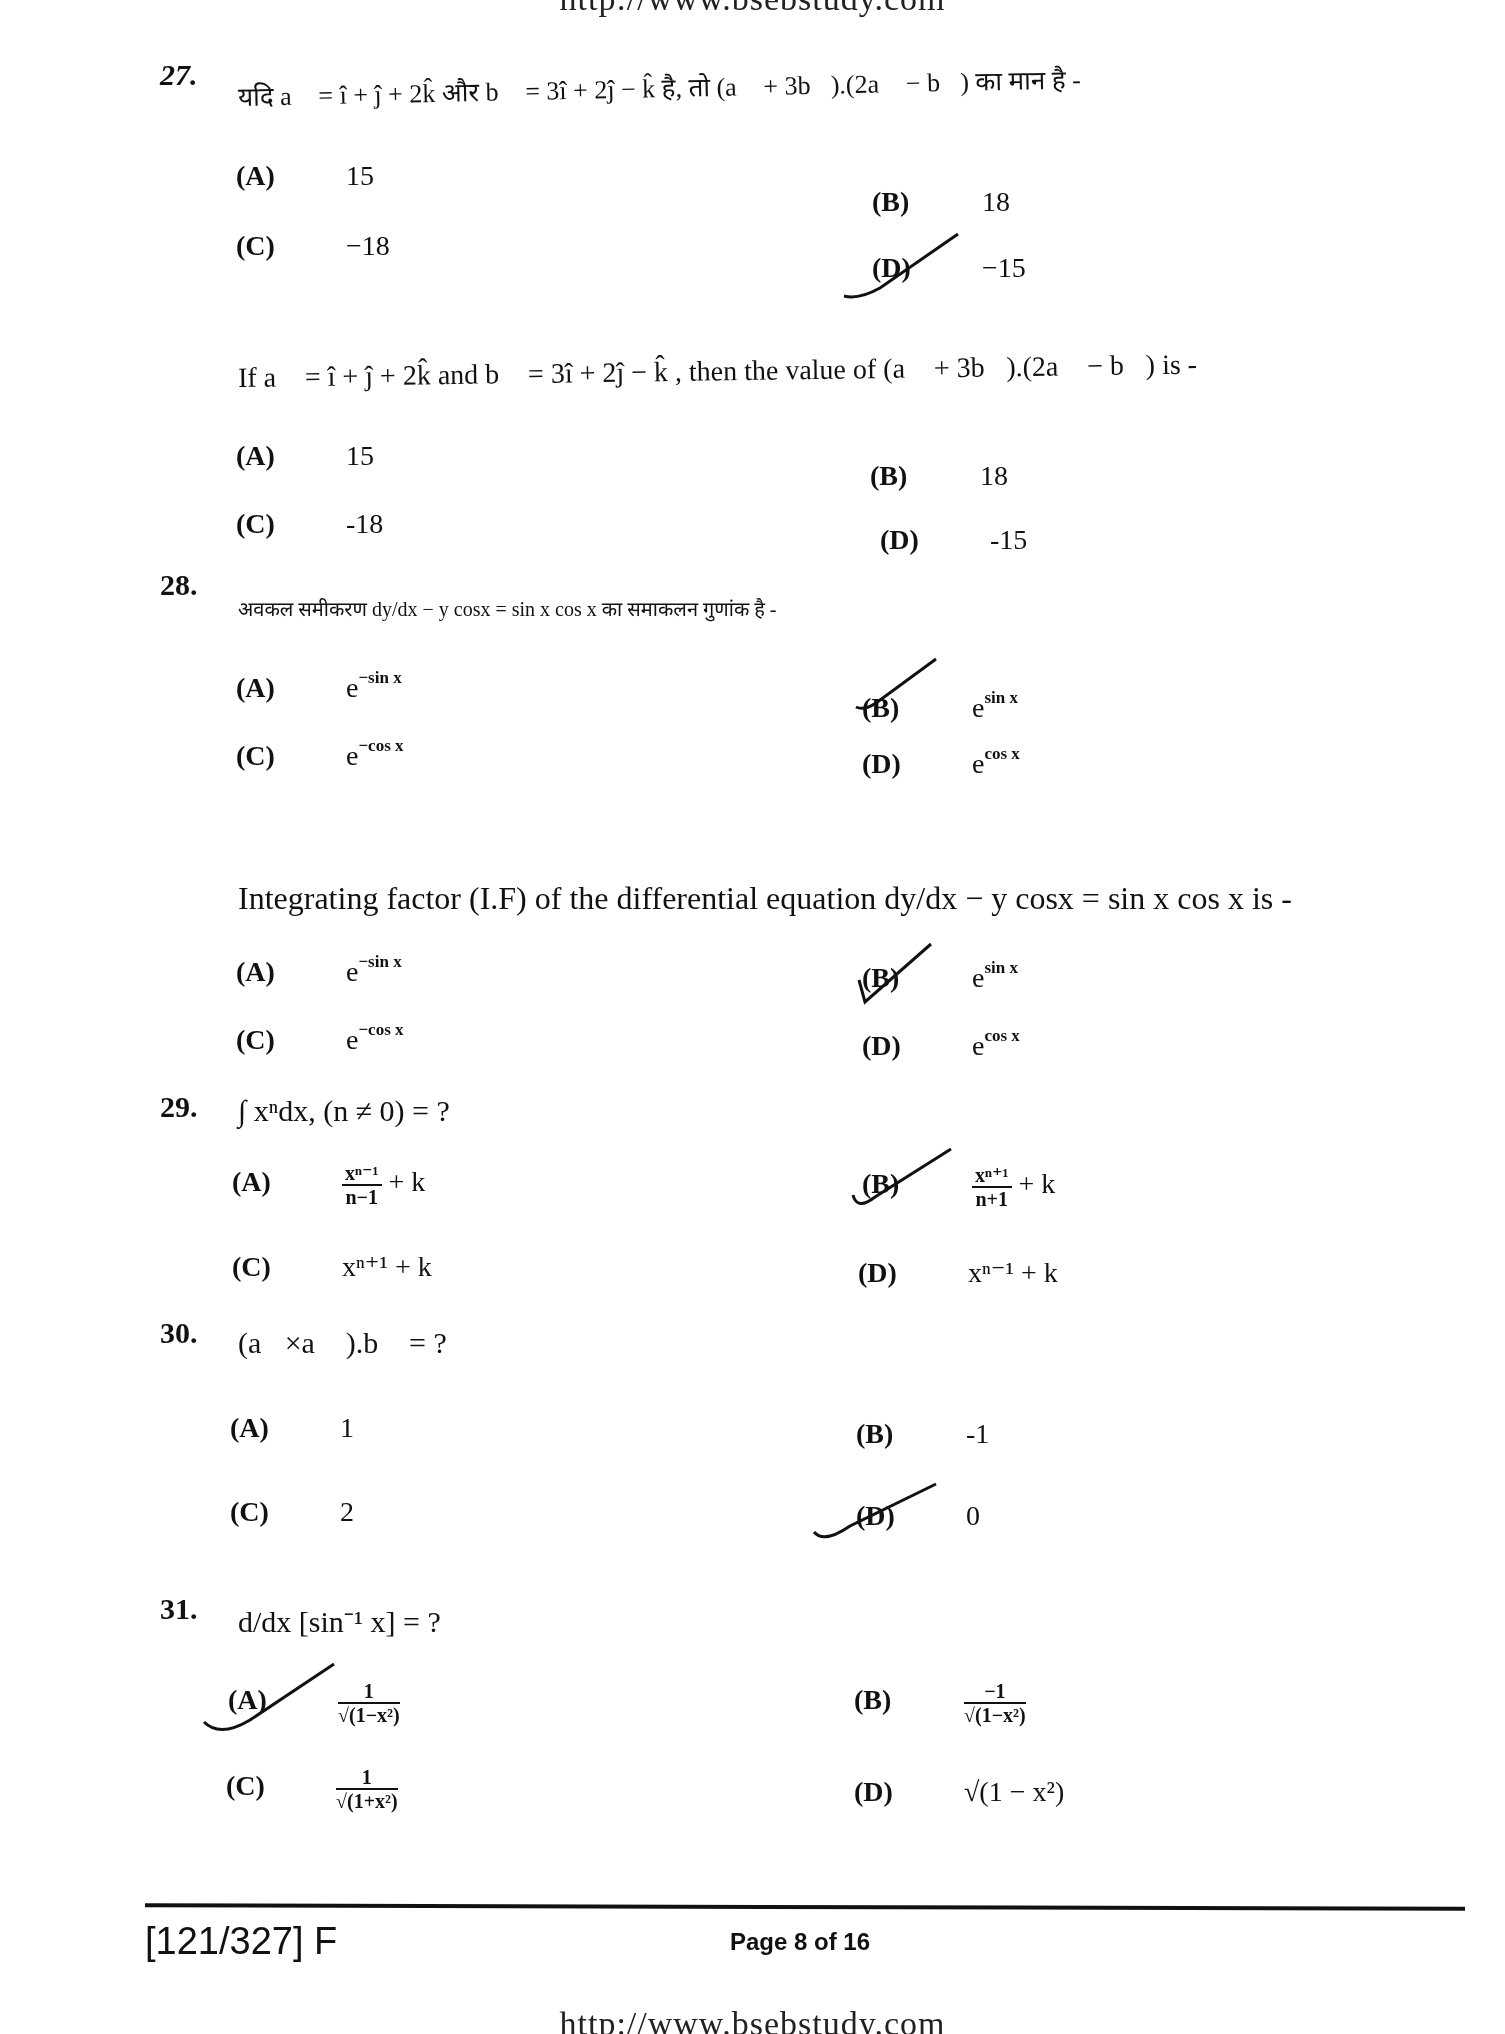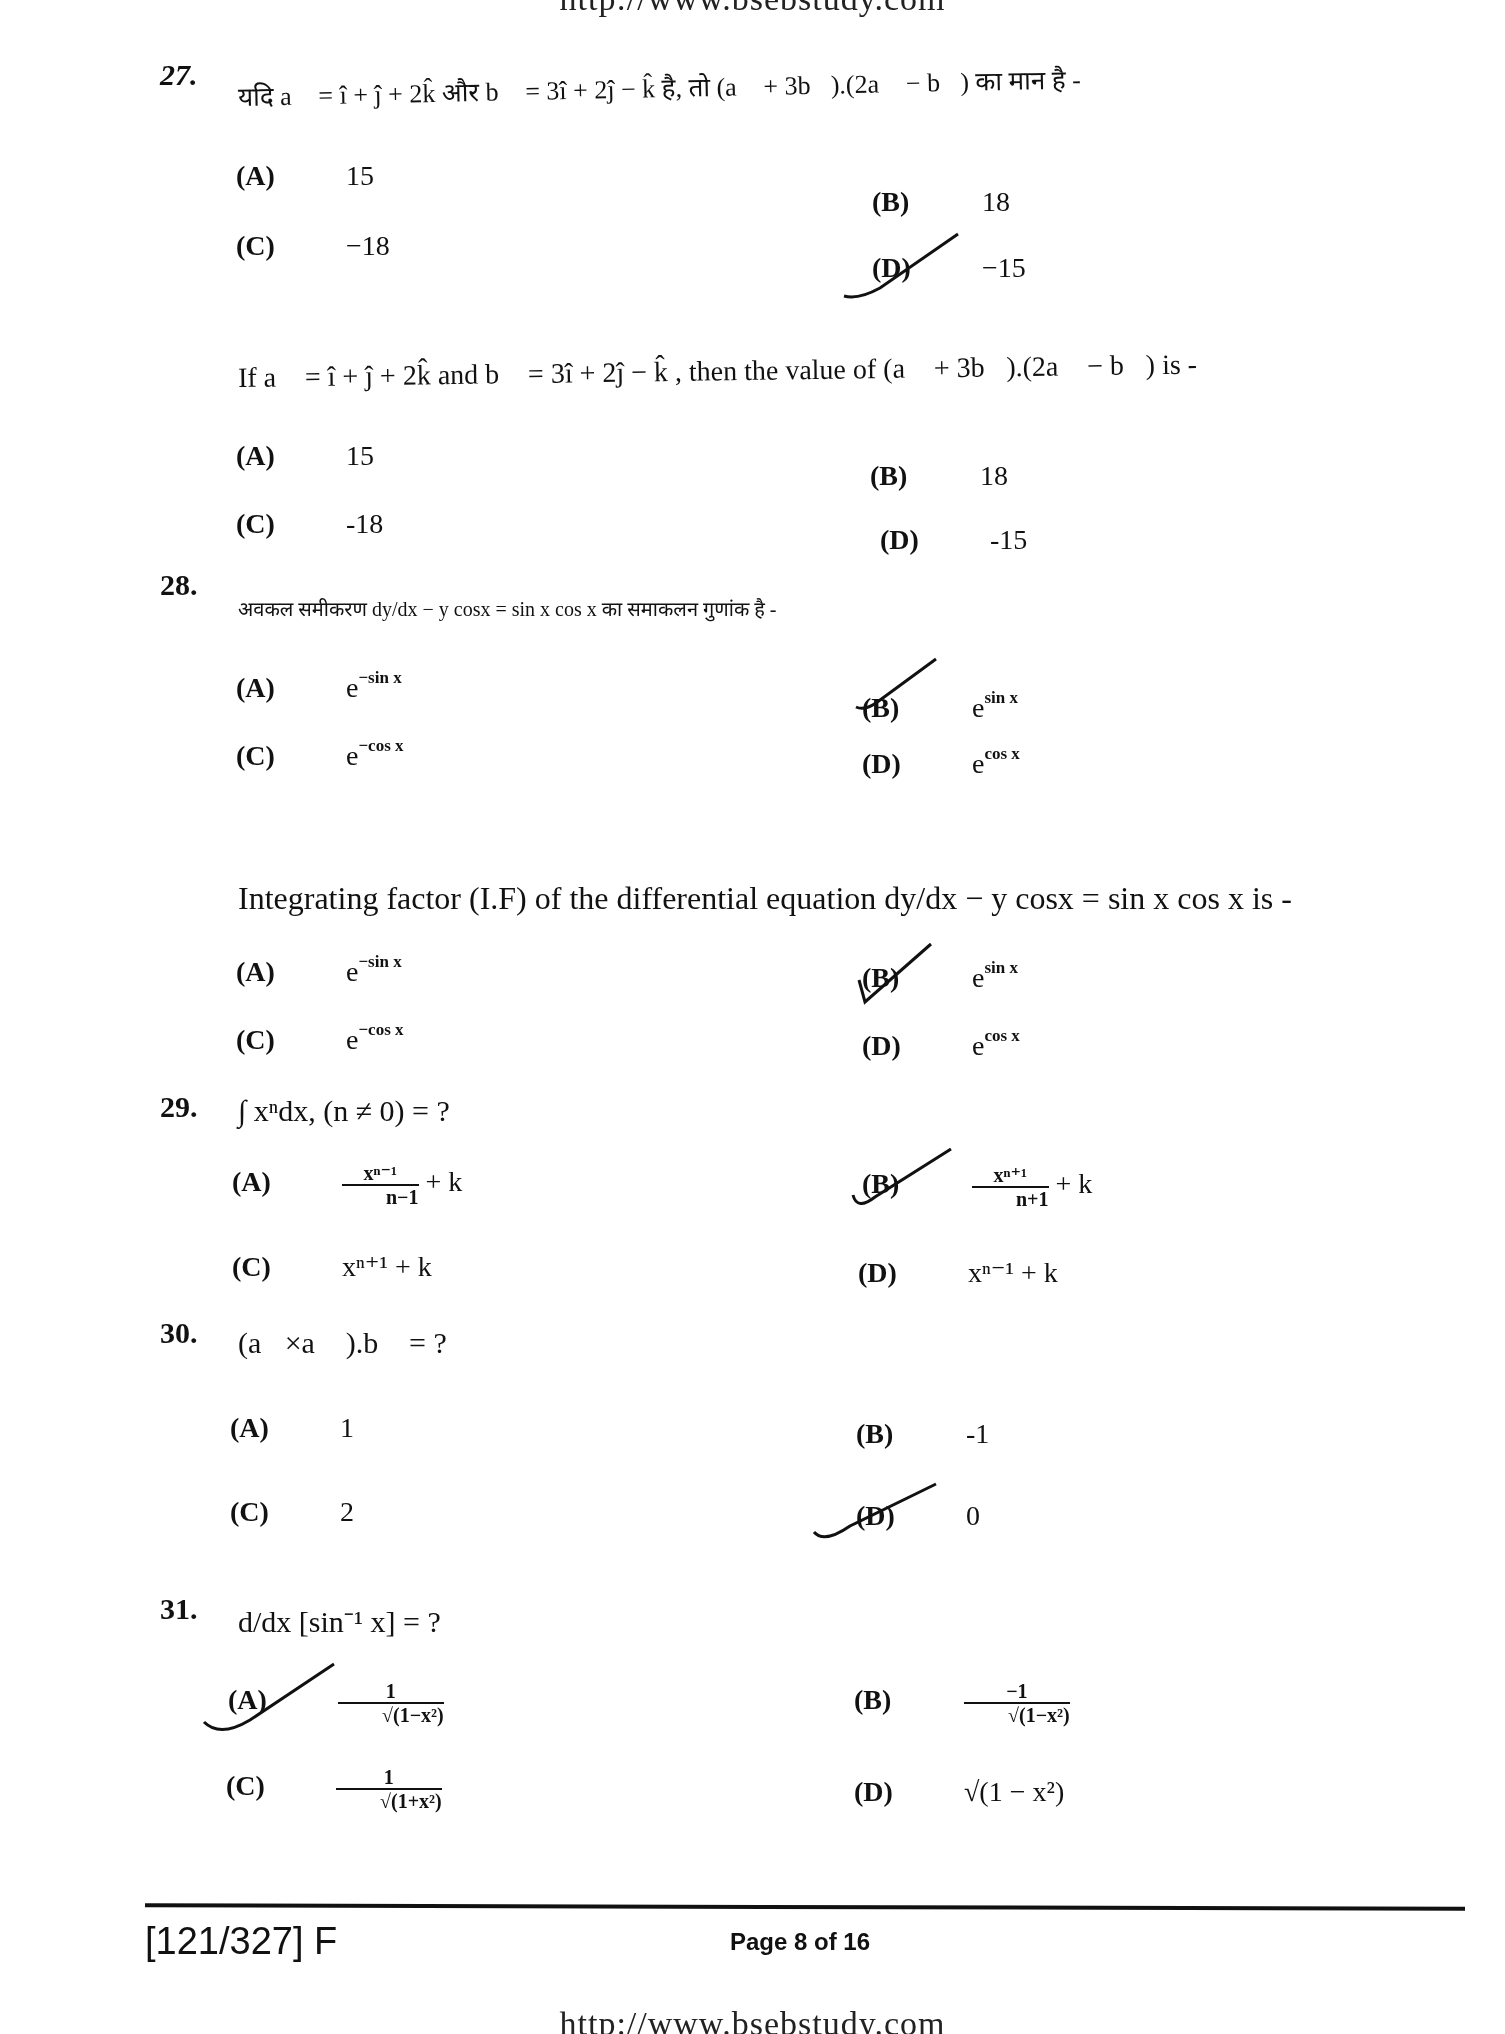--- a/index.html
+++ b/index.html
@@ -23,21 +23,21 @@
   .qtext {
     position: absolute; left: 238px; font-size: 30px; white-space: nowrap;
     font-family: "Liberation Serif", serif; font-stretch: condensed;
   }
   .opt { position: absolute; font-size: 28px; white-space: nowrap; }
   .opt .lbl { font-weight: bold; display: inline-block; width: 110px; }
   .opt .val { display: inline-block; }
   .sup { font-size: 17px; vertical-align: 14px; font-weight: bold; }
   .frac { display: inline-block; vertical-align: middle; text-align: center; font-size: 20px; font-weight: bold; line-height: 22px; }
   .frac .num { display: block; border-bottom: 2px solid #111; padding: 0 3px; }
-  .frac .den { display: block; margin-left: 44px; }
+  .frac .den { display: block; }
   .tick {
     position: absolute; pointer-events: none;
   }
   .rule {
     position: absolute; left: 145px; top: 1905px; width: 1320px; height: 4px;
     background: #111; transform: rotate(0.15deg);
   }
   .footer-left {
     position: absolute; left: 145px; top: 1920px; font-size: 38px;
     font-family: Liberation Sans, sans-serif; font-weight: normal;

